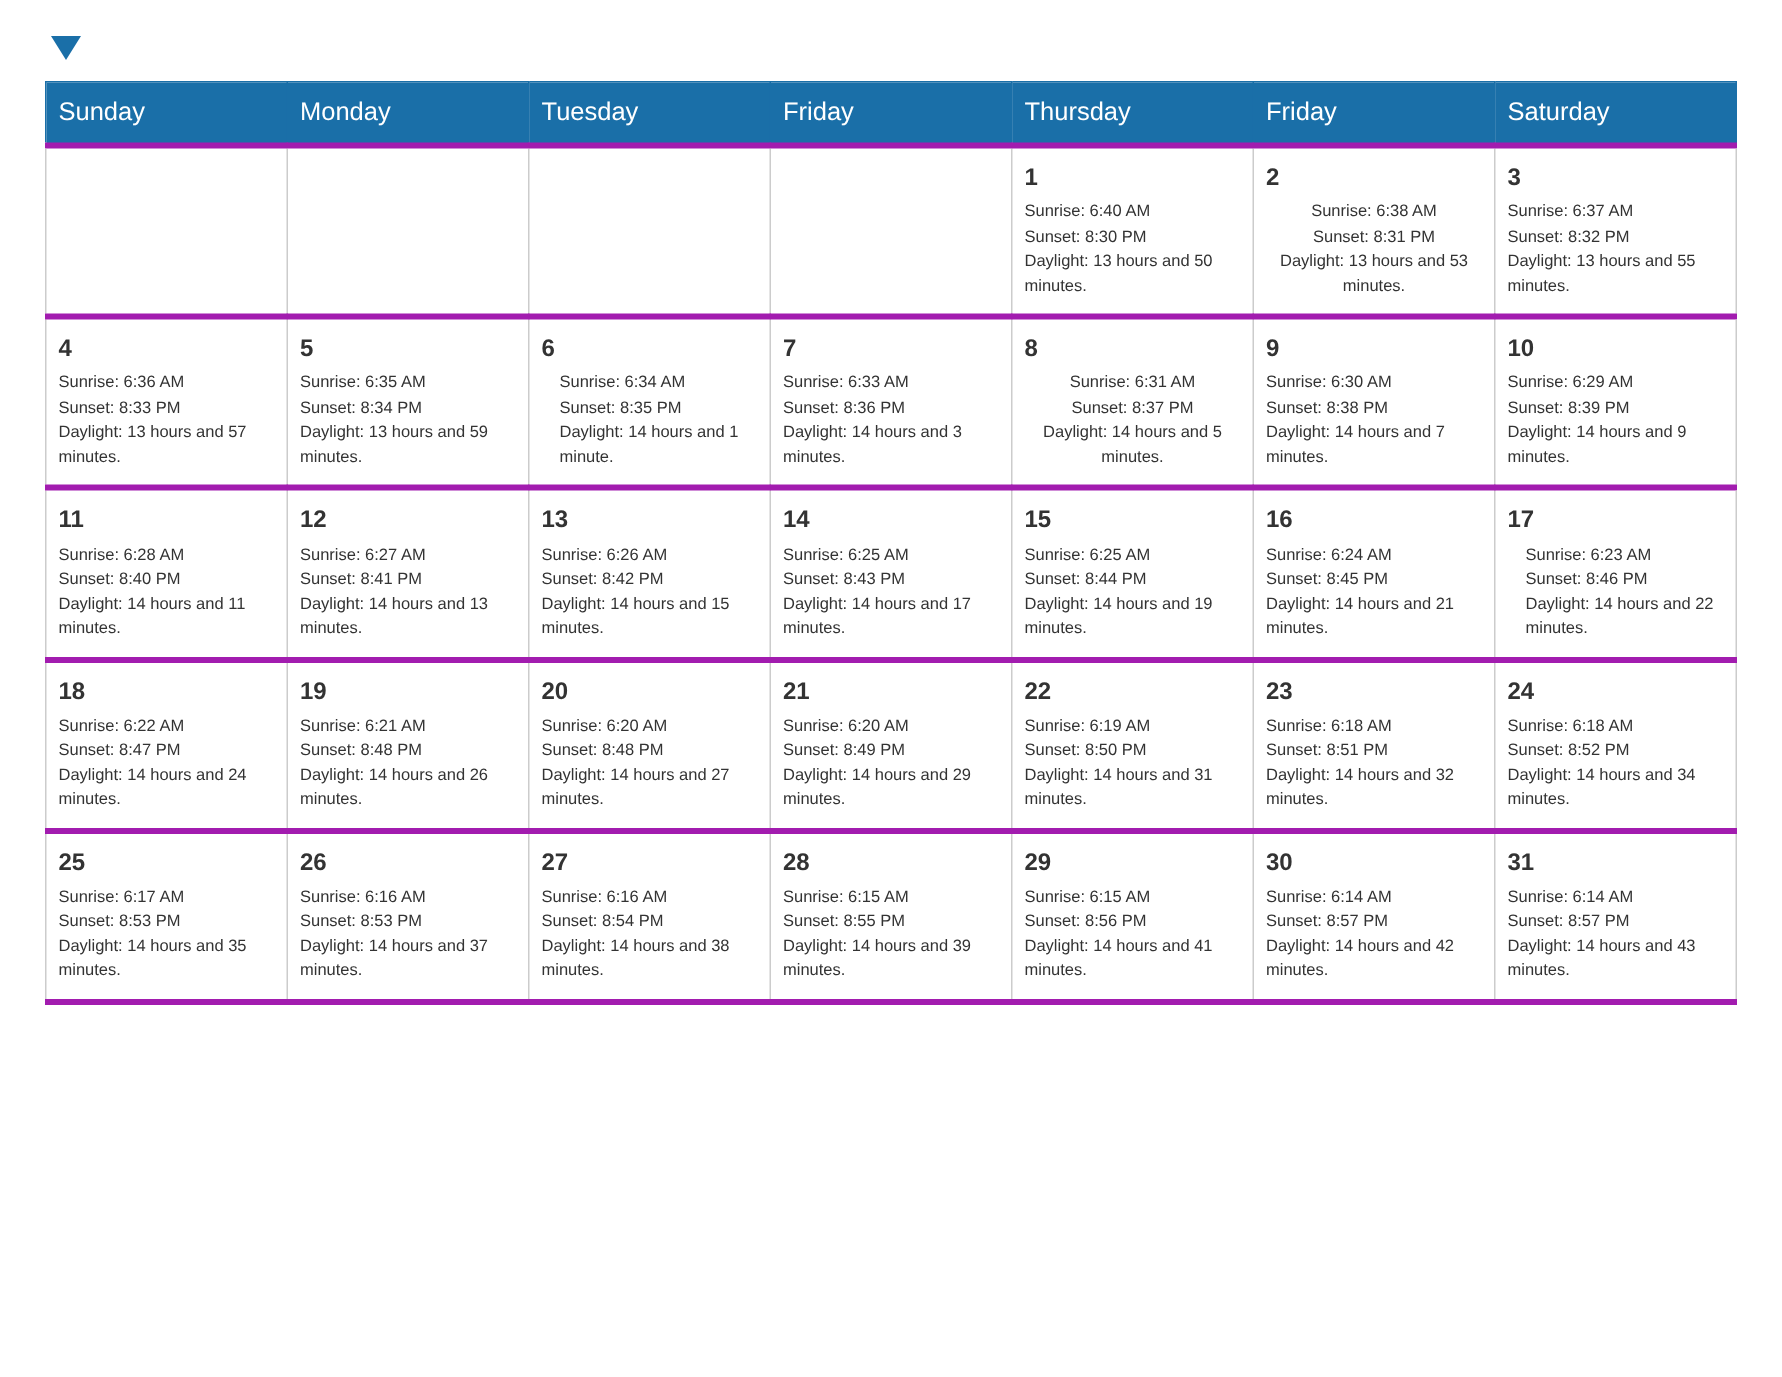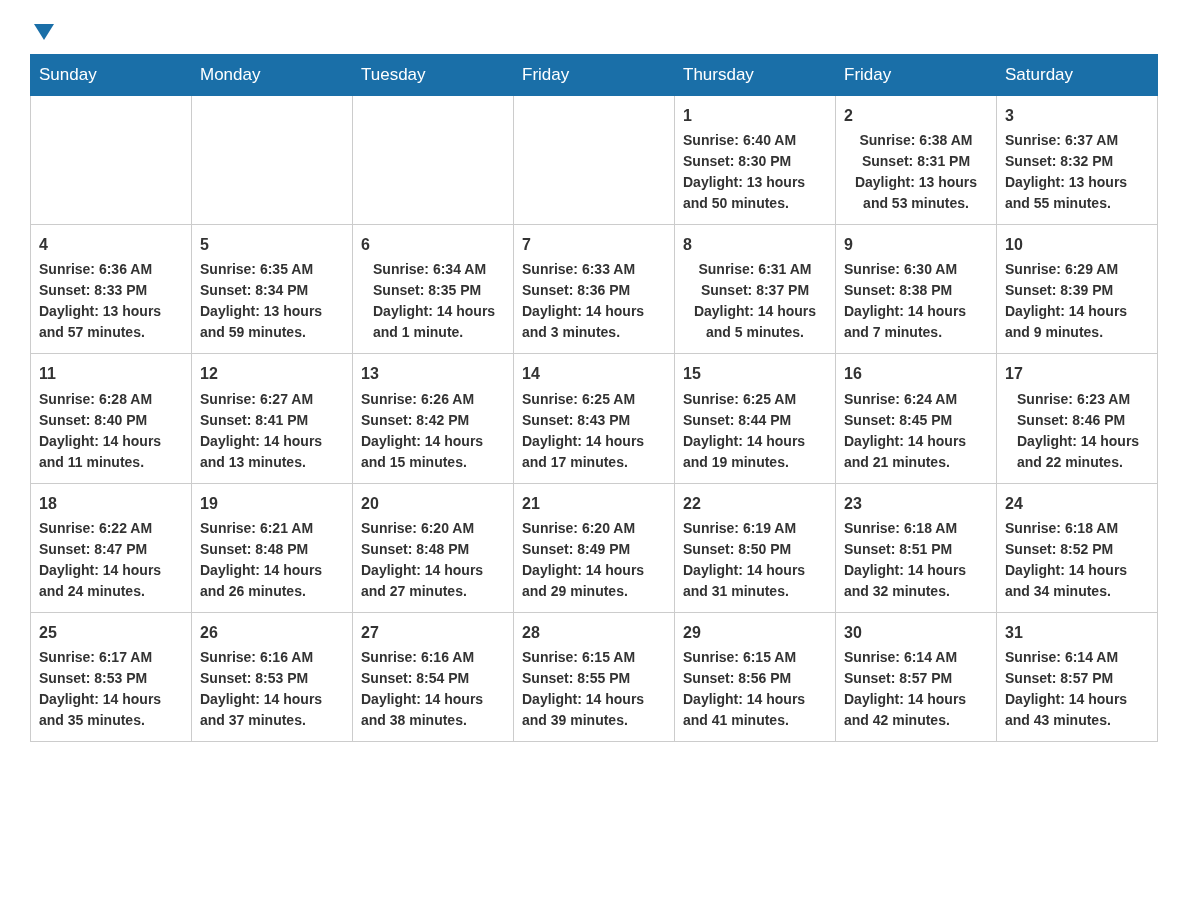--- a/index.html
+++ b/index.html
@@ -86,30 +86,29 @@
       line-height: 1.45;
     }
     .day-num {
       font-size: 16px;
       font-weight: bold;
       color: #333;
       margin-bottom: 3px;
       display: block;
     }
     .cell-text {
-      font-size: 14px;
+      font-size: 11px;
       color: #333;
       line-height: 1.5;
-      font-weight: bold;
     }
     .empty-cell {
       background: #fff;
     }
     .calendar tr {
-      border-bottom: 1px solid #a21caf;
+      border-bottom: 4px solid #a21caf;
     }
   </style>
 </head>
 <body>
 
 <div class="header">
   <div class="logo">
     <div class="logo-top">
       <span class="logo-general"></span>
       <div class="logo-triangle"></div>

